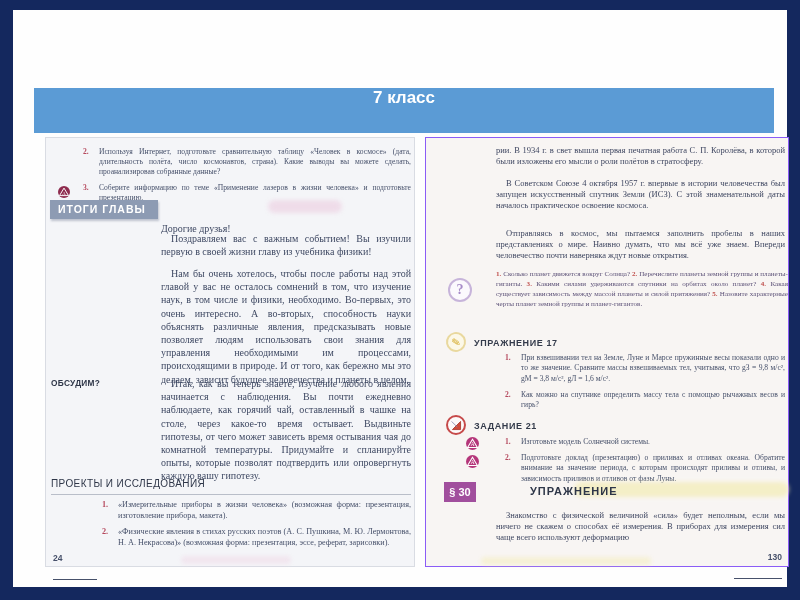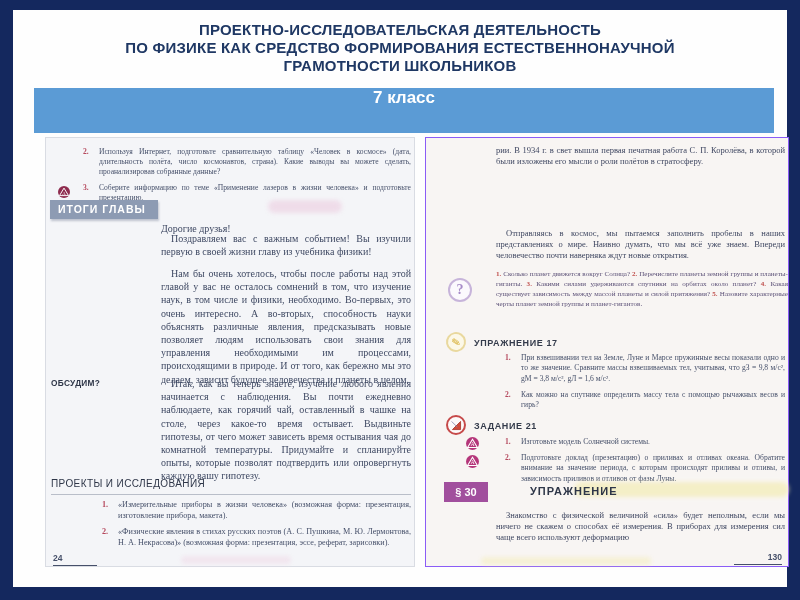--- a/index.html
+++ b/index.html
@@ -27,60 +27,55 @@
   .smudge { position:absolute; border-radius:8px; filter:blur(2px); }
   .smudge-pink1 { left:222px; top:62px; width:74px; height:13px; background:#eed7e6; opacity:.8; }
   .lp-body { font-size:10px; line-height:1.32; width:250px; left:115px; color:#3f4963; }
   .indent { text-indent:10px; }
   .side-label { position:absolute; left:5px; font-size:8.3px; font-weight:bold; color:#2e3648; letter-spacing:0.3px; }
   .projects-header { position:absolute; left:5px; top:340px; font-size:10px; font-weight:normal;
                      color:#2e3648; letter-spacing:0.4px; }
   .hrule { position:absolute; left:5px; top:356px; width:360px; height:1px; background:#b9bec9; }
   .proj-item { font-size:8.2px; line-height:1.33; width:293px; left:72px; color:#46506a; }
   .pagenum { position:absolute; font-size:8.5px; font-weight:bold; color:#46506a;
-             border-bottom:1px solid #46506a; padding-bottom:2px; }
+             border-bottom:1px solid #46506a; padding-bottom:16px; }
   .pagenum-left { left:7px; top:415px; width:44px; }
   .pagenum-right { right:6px; top:414px; width:48px; text-align:right; }
 
   
   .rp-body { font-size:8.5px; line-height:1.3; width:289px; left:70px; color:#3e4660; }
   .circle-icon { position:absolute; border-radius:50%; display:flex; align-items:center; justify-content:center; }
   .q-icon { left:22px; top:140px; width:24px; height:24px; border:2px solid #c7b4da; background:#fbf9fd;
             color:#a78cc8; font-size:14px; font-weight:bold; font-family:"Liberation Serif",serif; }
   .pencil-icon { left:20px; top:194px; width:20px; height:20px; border:2px solid #e9d89e; background:#fcf8e8;
                  color:#d5ab2e; font-size:11px; transform:rotate(-10deg); }
   .task-icon { left:20px; top:277px; width:20px; height:20px; border:2px solid #c64a4a; background:#fdfafa; }
   .questions { position:absolute; left:70px; top:132px; width:292px; font-family:"Liberation Serif",serif;
                font-size:7.1px; line-height:1.4; color:#5d5278; }
   .qnum { color:#c0504d; font-weight:bold; }
   .hdr-label { position:absolute; left:48px; font-size:9px; font-weight:bold; color:#343b4b; letter-spacing:0.6px; }
   .ex-item { font-size:7.6px; line-height:1.38; width:264px; left:95px; }
   .tri-icon { position:absolute; width:13px; height:13px; }
   .tri-small-1 { left:40px; top:298px; }
   .tri-small-2 { left:40px; top:316px; }
   .tri-lp { left:12px; top:46px; width:12px; height:12px; }
-  .sec-box { position:absolute; left:18px; top:344px; width:44px; height:20px; background:#a14f9d;
+  .sec-box { position:absolute; left:18px; top:344px; width:32px; height:20px; background:#a14f9d;
              color:#fff; font-weight:bold; font-size:11px; display:flex; align-items:center; justify-content:center; }
   .smudge-yellow { left:148px; top:344px; width:215px; height:15px; background:#f3ecb0; opacity:.65; }
   .sec-title { position:absolute; left:104px; top:347px; font-size:11px; font-weight:bold;
                color:#2e3648; letter-spacing:1px; }
   .smudge-b-pink { left:135px; top:418px; width:110px; height:8px; background:#f0dce9; opacity:.6; }
   .smudge-b-yellow { left:55px; top:419px; width:170px; height:8px; background:#f3ecb0; opacity:.45; }
 </style>
 </head>
 <body>
 
 <div class="slide">
   <div class="white-bg"></div>
 
-  <div class="slide-title">
-    <div>ПРОЕКТНО-ИССЛЕДОВАТЕЛЬСКАЯ ДЕЯТЕЛЬНОСТЬ</div>
-    <div>ПО ФИЗИКЕ КАК СРЕДСТВО ФОРМИРОВАНИЯ ЕСТЕСТВЕННОНАУЧНОЙ</div>
-    <div>ГРАМОТНОСТИ ШКОЛЬНИКОВ</div>
-  </div>
 
   <div class="grade-banner">
     <span>7 класс</span>
   </div>
 
   <div class="page page-left">
 
     <div class="item lp-top-item just" style="top:9px;">
       <span class="inum">2.</span>
       <span>Используя Интернет, подготовьте сравнительную таблицу «Человек в космосе» (дата, длительность полёта, число космонавтов, страна). Какие выводы вы можете сделать, проанализировав собранные данные?</span>
@@ -120,20 +115,21 @@
       <span>«Физические явления в стихах русских поэтов (А. С. Пушкина, М. Ю. Лермонтова, Н. А. Некрасова)» (возможная форма: презентация, эссе, реферат, зарисовки).</span>
     </div>
 
     <div class="smudge smudge-b-pink"></div>
     <div class="pagenum pagenum-left">24</div>
   </div>
 
   <div class="page page-right">
 
     <div class="item rp-body just" style="top:7px;">рии. В 1934 г. в свет вышла первая печатная работа С. П. Королёва, в которой были изложены его мысли о роли полётов в стратосферу.</div>
+    <div class="item rp-body just indent" style="top:40px;">В Советском Союзе 4 октября 1957 г. впервые в истории человечества был запущен искусственный спутник Земли (ИСЗ). С этой знаменательной даты началось практическое освоение космоса.</div>
     <div class="item rp-body just indent" style="top:90px;">Отправляясь в космос, мы пытаемся заполнить пробелы в наших представлениях о мире. Наивно думать, что мы всё уже знаем. Впереди человечество почти наверняка ждут новые открытия.</div>
 
     <span class="circle-icon q-icon">?</span>
     <div class="questions just">
       <span class="qnum">1.</span>
       <span>Сколько планет движется вокруг Солнца?</span>
       <span class="qnum">2.</span>
       <span>Перечислите планеты земной группы и планеты-гиганты.</span>
       <span class="qnum">3.</span>
       <span>Какими силами удерживаются спутники на орбитах около планет?</span>

